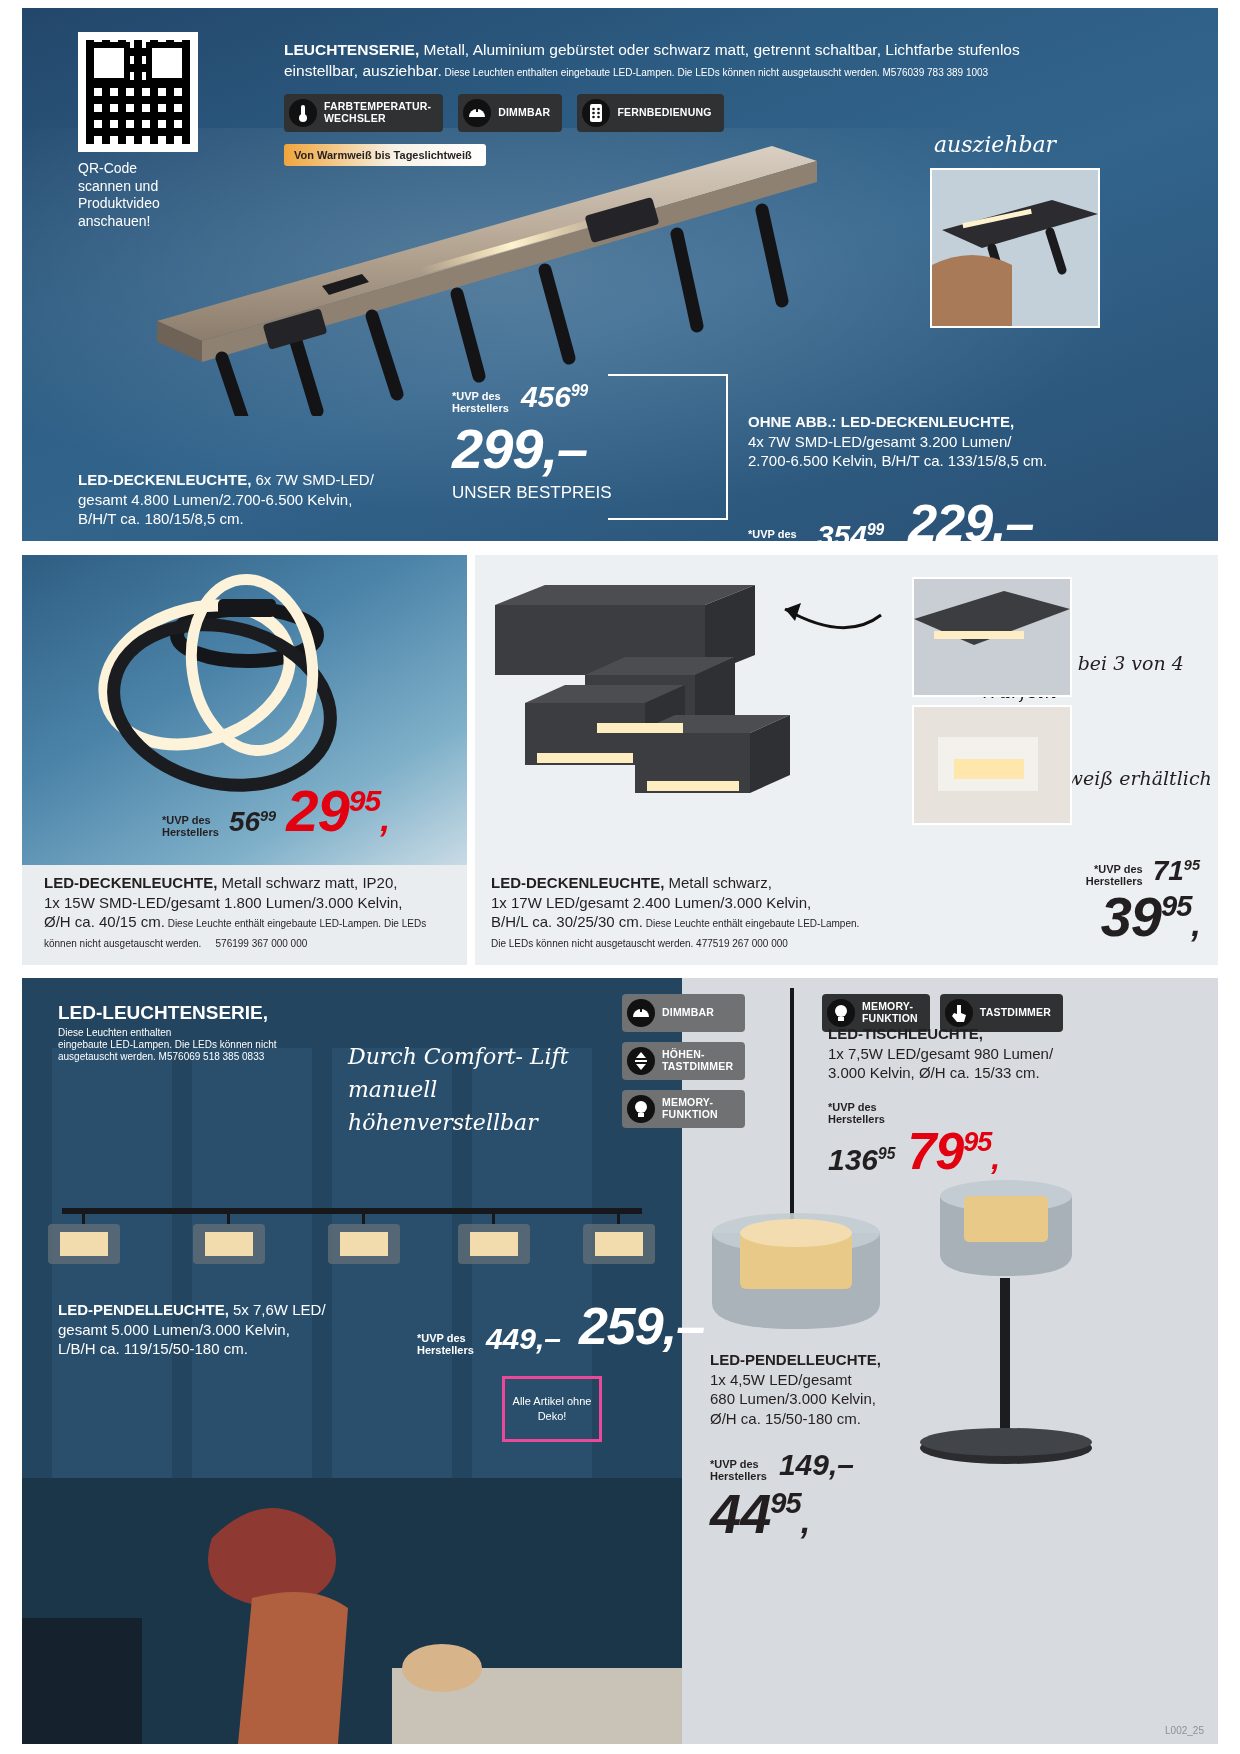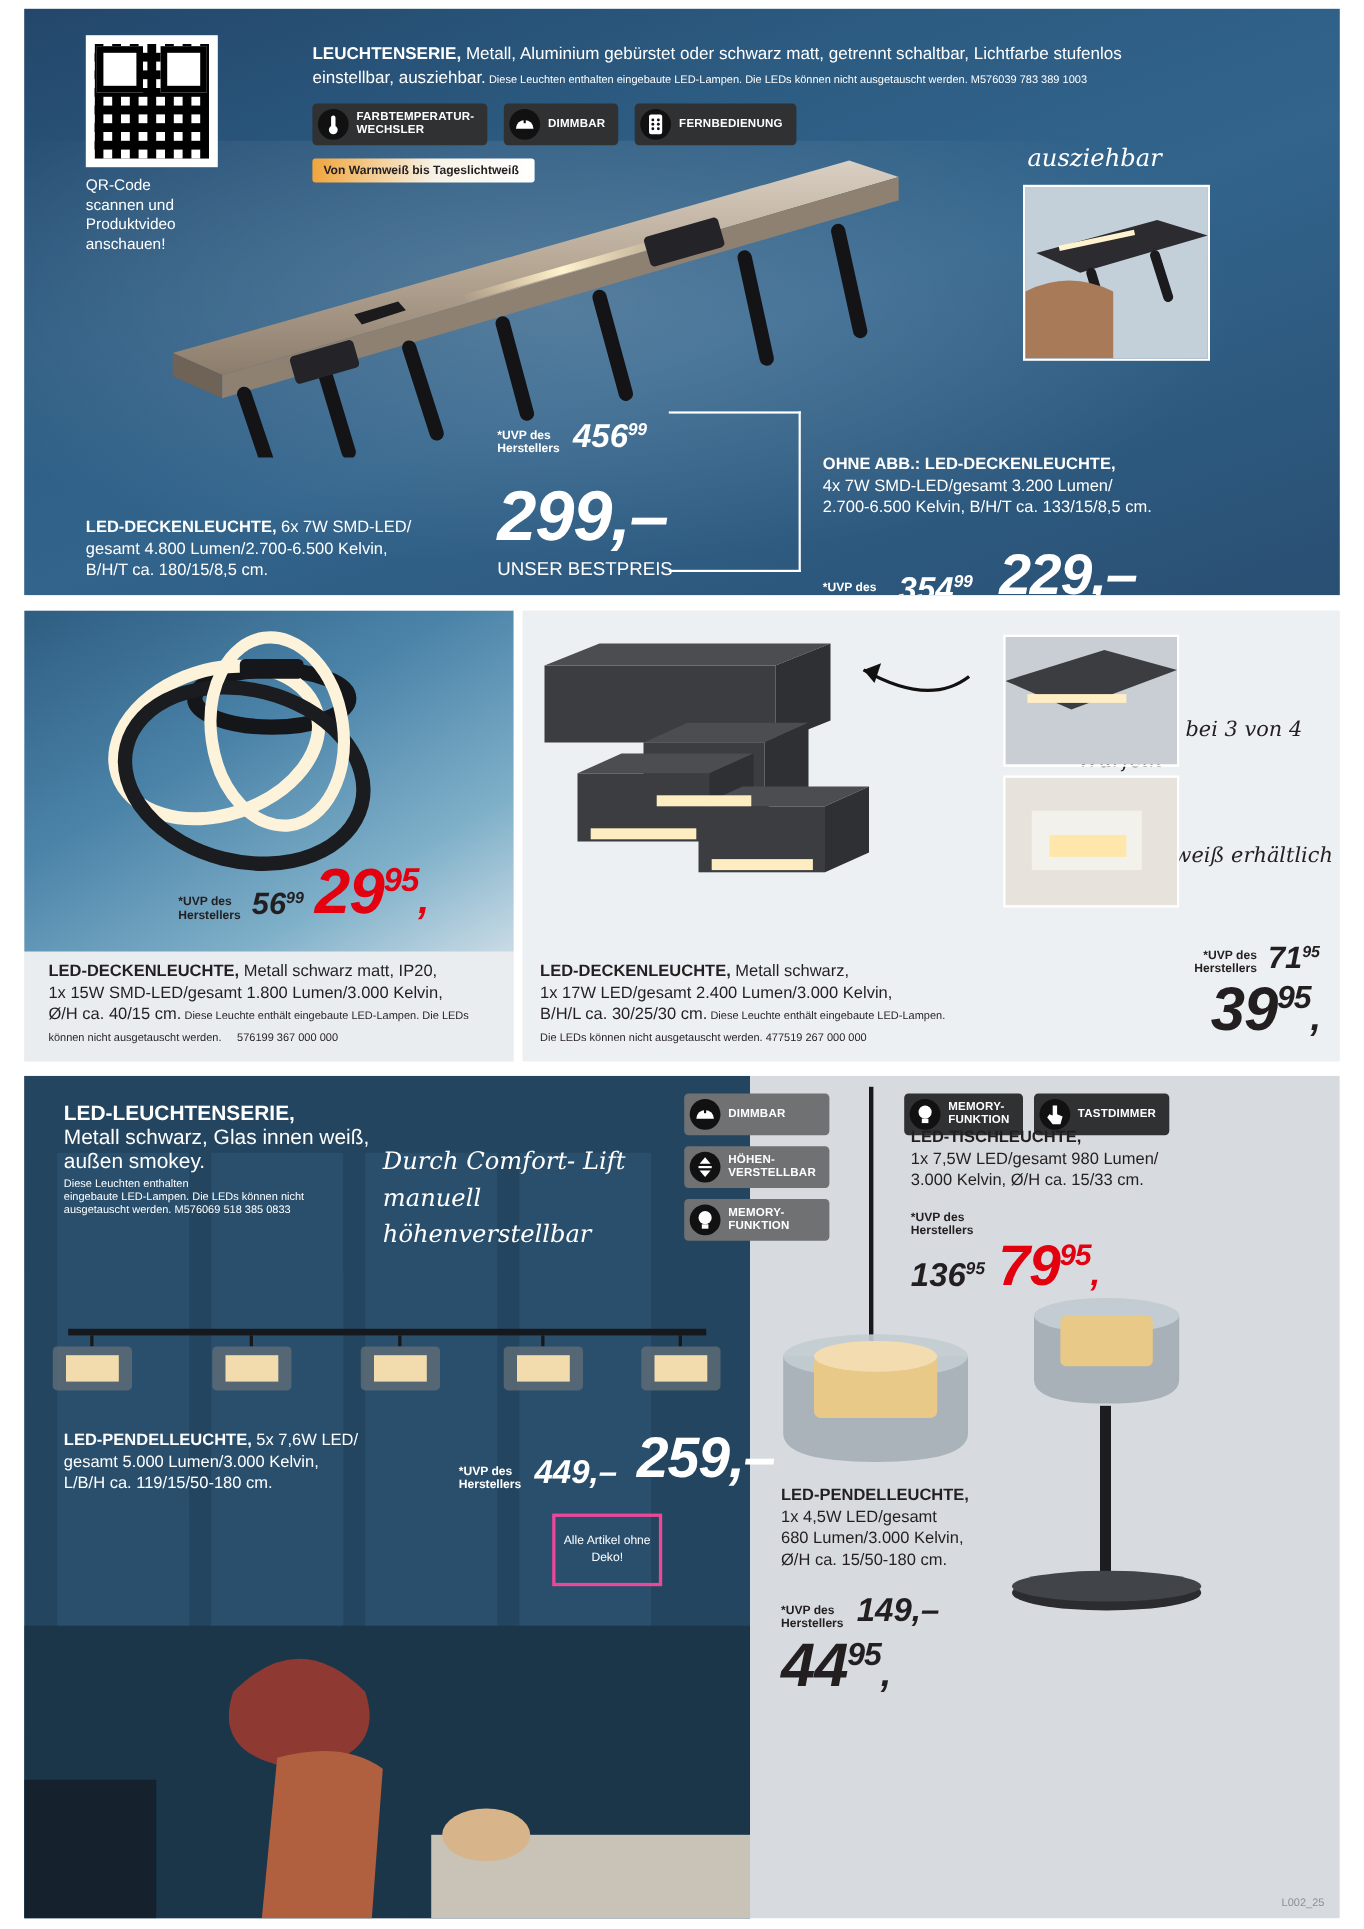--- a/index.html
+++ b/index.html
@@ -234,21 +234,21 @@
 
     <div class="abs s1price priceblk">
       <div class="frame"></div>
       <div style="display:flex; align-items:flex-end; gap:12px;">
         <div class="uvp" style="white-space:pre-line">*UVP des
 Herstellers</div>
         <div class="oldprice" style="font-size:30px;">
           <span>456</span><span class="cents">99</span>
         </div>
       </div>
-      <div class="bigprice" style="font-size:64px; margin-top:18px;">
+      <div class="bigprice" style="font-size:56px; margin-top:2px;">
         <span>299</span><span>,–</span>
       </div>
       <div style="font-size:17px; margin-top:2px;">UNSER BESTPREIS</div>
     </div>
 
     <div class="abs s1right">
       <div class="desc bold">OHNE ABB.: LED-DECKENLEUCHTE,</div>
       <div class="desc" style="white-space:pre-line">4x 7W SMD-LED/gesamt 3.200 Lumen/
 2.700-6.500 Kelvin, B/H/T ca. 133/15/8,5 cm.</div>
       <div style="display:flex; align-items:flex-end; gap:12px; margin-top:22px;">
@@ -425,22 +425,20 @@
         <path d="M258 218 h132 v58 q0 22 -66 22 q-66 0 -66 -22z" fill="#9fa9b0" opacity=".85"></path>
         <ellipse cx="324" cy="218" rx="66" ry="16" fill="#c3ccd2"></ellipse>
         <rect x="282" y="218" width="84" height="46" rx="5" fill="#e8c987"></rect>
       </g>
       <ellipse cx="324" cy="470" rx="86" ry="16" fill="#2a2c2f"></ellipse>
       <ellipse cx="324" cy="464" rx="86" ry="14" fill="#414448"></ellipse>
     </svg>
 
     <div class="sec3head">
       <div style="font-size:19px; font-weight:bold;">LED-LEUCHTENSERIE,</div>
-      <div style="font-size:19px; white-space:pre-line;">Metall schwarz, Glas innen weiß,
-außen smokey.</div>
       <div class="tiny" style="white-space:pre-line; margin-top:3px;"> Diese Leuchten enthalten
 eingebaute LED-Lampen. Die LEDs können nicht
 ausgetauscht werden. M576069 518 385 0833</div>
     </div>
 
     <div class="hand3">Durch Comfort-
 Lift manuell
 höhenverstellbar</div>
 
     <div class="s3badges">
@@ -455,21 +453,21 @@
       </div>
       <div class="badge light">
         <span class="circ">
           <svg width="14" height="20" viewBox="0 0 14 20">
               <polygon points="7,1 12,7 2,7" fill="#fff"></polygon>
               <polygon points="7,19 12,13 2,13" fill="#fff"></polygon>
               <rect x="1" y="9" width="12" height="2" fill="#fff"></rect>
             </svg>
         </span>
         <span style="white-space:pre-line">HÖHEN-
-VERSTELLBAR</span>
+TASTDIMMER</span>
       </div>
       <div class="badge light">
         <span class="circ">
           <svg width="16" height="20" viewBox="0 0 16 20">
               <circle cx="8" cy="8" r="6" fill="#fff"></circle>
               <rect x="5" y="14" width="6" height="4" fill="#fff"></rect>
             </svg>
         </span>
         <span style="white-space:pre-line">MEMORY-
 FUNKTION</span>

